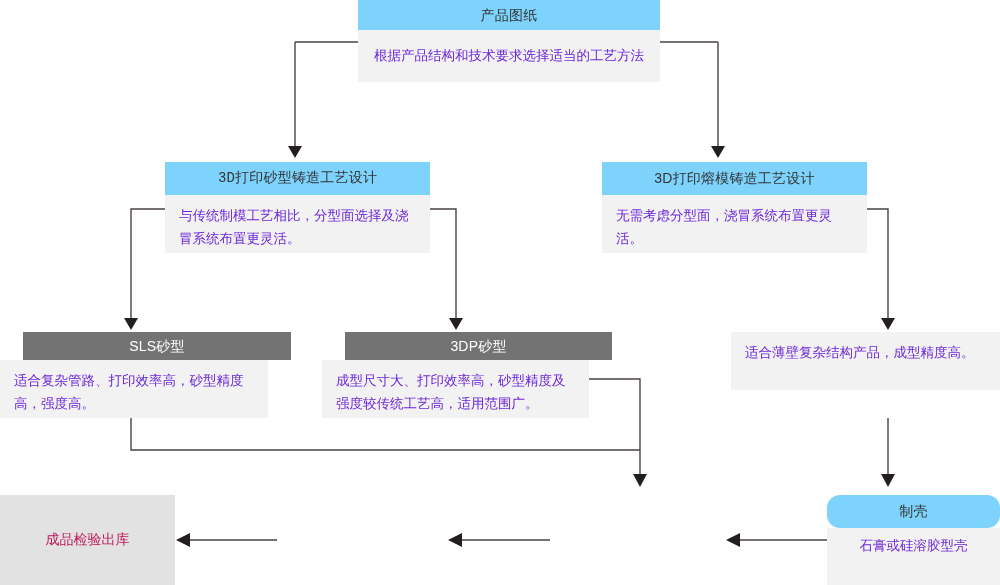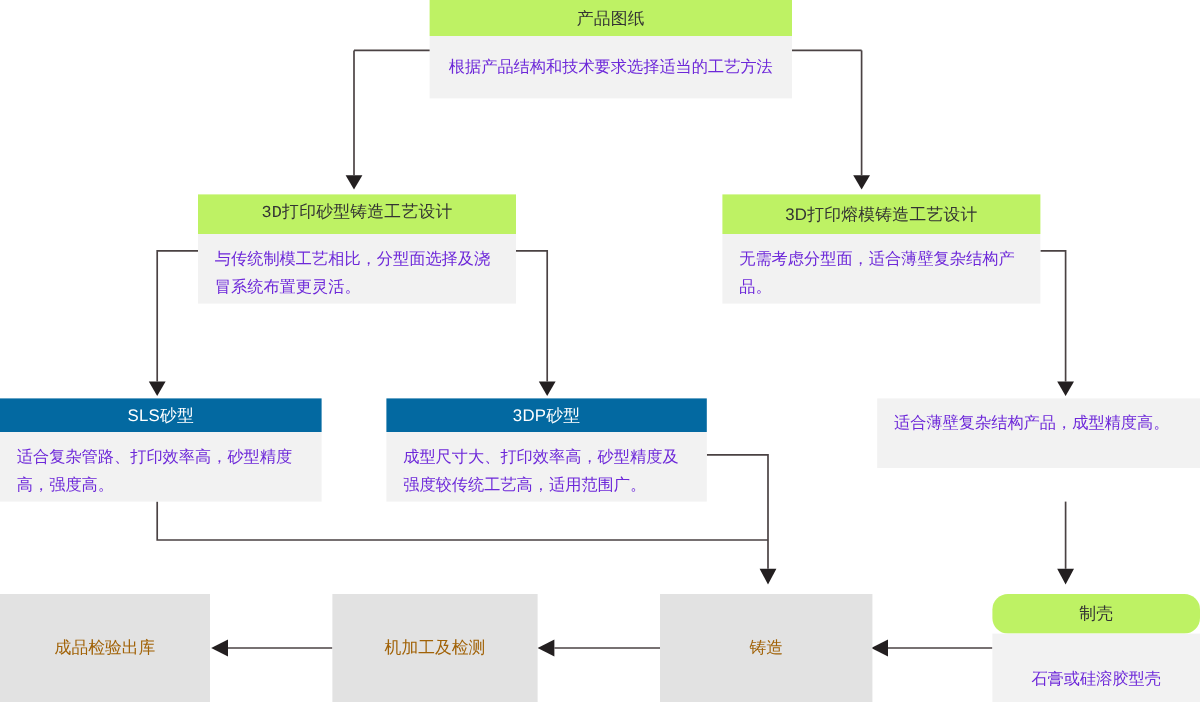--- a/index.html
+++ b/index.html
@@ -21,52 +21,53 @@
     width: 1000px;
     height: 585px;
   }
   .node {
     position: absolute;
     box-sizing: border-box;
   }
   .hdr {
     box-sizing: border-box;
     width: 100%;
-    background: #bef264;
+    background: #7dd3fc;
     color: #333333;
     font-size: 14px;
     line-height: 1.2;
     text-align: center;
     display: flex;
     align-items: center;
     justify-content: center;
     letter-spacing: 0.2px;
   }
   .hdr.orange {
-    background: #0369a1;
+    background: #737373;
     color: #ffffff;
+    margin-left: 23px;
   }
   .body {
     box-sizing: border-box;
     width: 100%;
     background: #f2f2f2;
     color: #6d28d9;
     font-size: 13.5px;
     line-height: 1.72;
     padding: 9px 14px 10px 14px;
   }
   .body.center {
     text-align: center;
     padding-left: 8px;
     padding-right: 8px;
   }
   .plain {
     box-sizing: border-box;
     background: #e2e2e2;
-    color: #a16207;
+    color: #be185d;
     font-size: 14px;
     display: flex;
     align-items: center;
     justify-content: center;
     text-align: center;
     width: 100%;
     height: 100%;
   }
   svg.links {
     position: absolute;
@@ -127,47 +128,41 @@
     <div class="body center" style="height:52px; display:flex; align-items:center; justify-content:center;">根据产品结构和技术要求选择适当的工艺方法</div>
   </div>
 
   <div class="node" style="left:165px; top:162px; width:265px;">
     <div class="hdr" style="height:33px;font-family:Liberation Mono, monospace;">3D打印砂型铸造工艺设计</div>
     <div class="body" style="height:58px;">与传统制模工艺相比，分型面选择及浇冒系统布置更灵活。</div>
   </div>
 
   <div class="node" style="left:602px; top:162px; width:265px;">
     <div class="hdr" style="height:33px;">3D打印熔模铸造工艺设计</div>
-    <div class="body" style="height:58px;">无需考虑分型面，适合薄壁复杂结构产品。</div>
+    <div class="body" style="height:58px;">无需考虑分型面，浇冒系统布置更灵活。</div>
   </div>
 
   <div class="node" style="left:0px; top:332px; width:268px;">
     <div class="hdr orange" style="height:28px;">SLS砂型</div>
     <div class="body" style="height:58px;">适合复杂管路、打印效率高，砂型精度高，强度高。</div>
   </div>
 
   <div class="node" style="left:322px; top:332px; width:267px;">
     <div class="hdr orange" style="height:28px;">3DP砂型</div>
     <div class="body" style="height:58px;">成型尺寸大、打印效率高，砂型精度及强度较传统工艺高，适用范围广。</div>
   </div>
 
   <div class="node" style="left:731px; top:332px; width:269px;">
     <div class="body" style="height:58px;">适合薄壁复杂结构产品，成型精度高。</div>
   </div>
 
   <div class="node" style="left:827px; top:495px; width:173px;">
     <div class="hdr" style="height:33px;border-radius:13px;">制壳</div>
-    <div class="body center" style="height:57px; display:flex; align-items:flex-start; justify-content:center; padding-top:26px;">石膏或硅溶胶型壳</div>
+    <div class="body center" style="height:57px; display:flex; align-items:flex-start; justify-content:center; padding-top:6px;">石膏或硅溶胶型壳</div>
   </div>
 
-  <div class="node" style="left:550px; top:495px; width:177px; height:90px;">
-    <div class="plain">铸造</div>
-  </div>
 
-  <div class="node" style="left:277px; top:495px; width:171px; height:90px;">
-    <div class="plain">机加工及检测</div>
-  </div>
 
   <div class="node" style="left:0px; top:495px; width:175px; height:90px;">
     <div class="plain">成品检验出库</div>
   </div>
 
 </div>
 
 </body></html>

